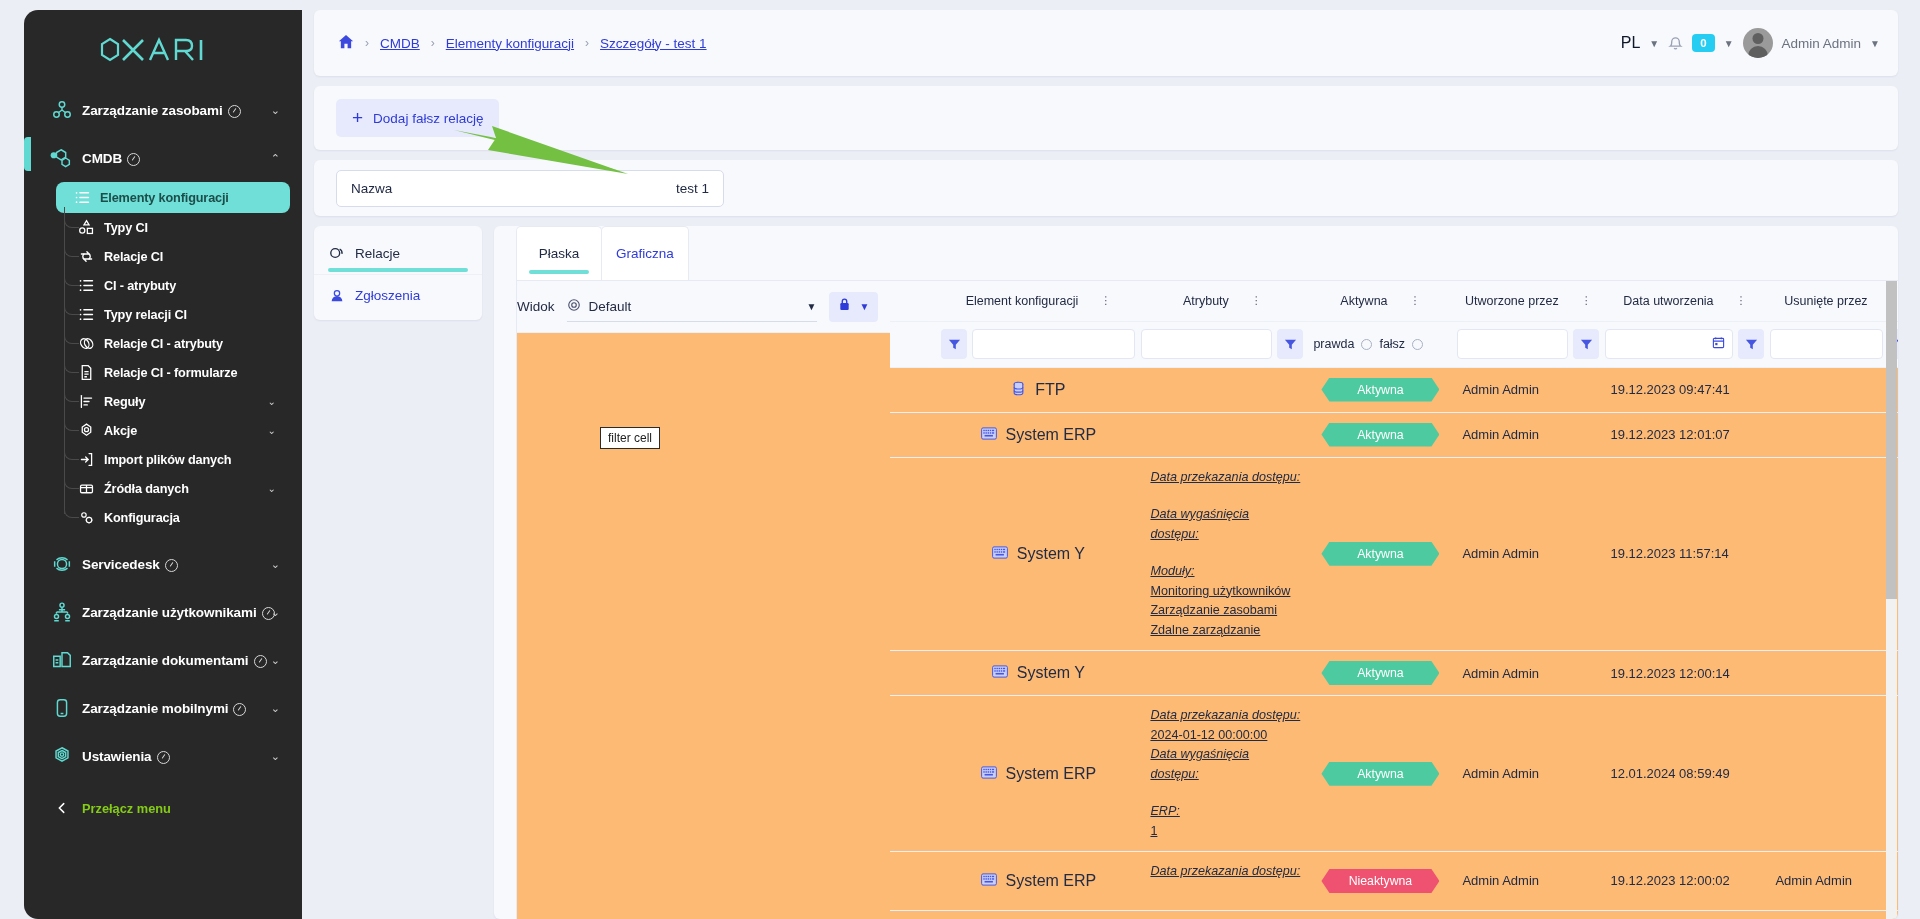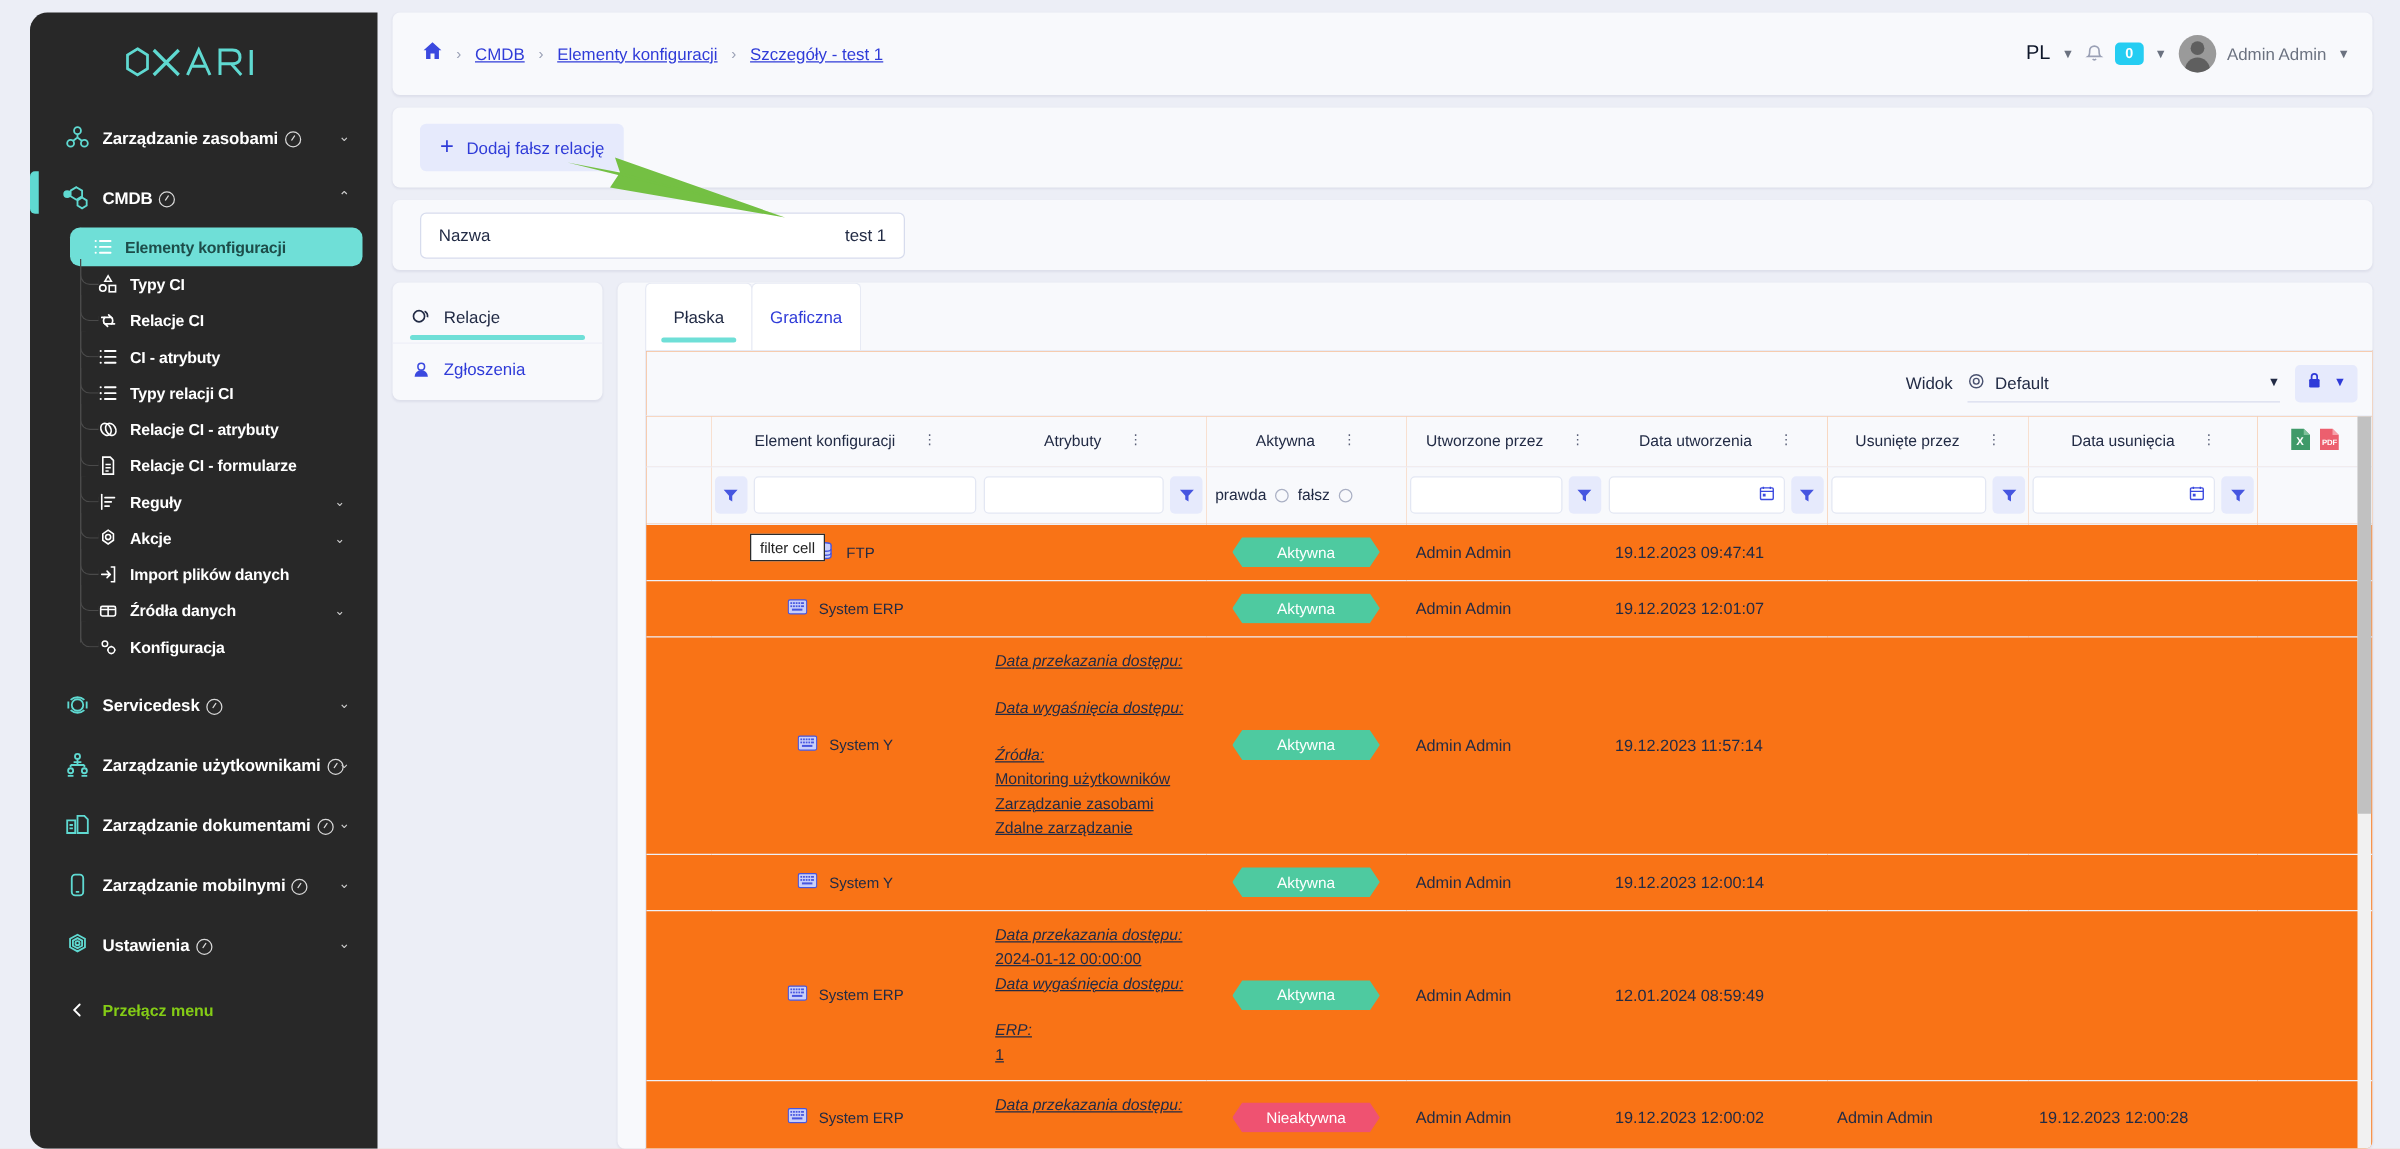--- a/index.html
+++ b/index.html
@@ -250,21 +250,21 @@
   .tab + .tab { margin-left: -1px; }
   .tab.active { color:#222b45; }
   .tab.active::after {
     content:""; position:absolute; left:12px; right:12px; bottom:6px;
     height:4px; background:#6fdfd7; border-radius:3px;
   }
 
   .grid-wrap {
     flex: 1 1 auto; min-height:0; margin: 0 0 0 22px;
     border: 1px solid #e7eaf4; border-right:none; border-bottom:none;
-    background:#f97316; display:flex; flex-direction:column;
+    background:#fdba74; display:flex; 
     overflow:hidden;
   }
   .grid-toolbar {
     height: 52px; flex: 0 0 52px;
     display:flex; align-items:center; justify-content:flex-end;
     gap: 12px; padding-right: 12px;
     border-bottom: 1px solid #eef0f7;
     background:#f8f9fc;
   }
   .widok-label { font-size:13.5px; color:#222b45; }
@@ -322,21 +322,21 @@
     z-index: 30; white-space:nowrap;
   }
 
   tbody tr.datarow td {
     border-bottom: 1px solid #eef0f7;
     font-size: 13px; color:#222b45;
     padding: 10px 6px;
     vertical-align: middle;
   }
   .ci-cell { display:flex; align-items:center; gap:9px; justify-content:center; }
-  .ci-name { font-size:12px; color:#222b45; }
+  .ci-name { font-size:16px; color:#222b45; }
   .attr-block { font-size:12.6px; color:#222b45; line-height:1.55; padding-left: 4px; text-decoration: underline;}
   .attr-block em { font-style: italic; font-weight: 500; display:block; }
   .attr-block .gap { display:block; height: 18px; }
   .badge {
     display:block; width: 118px; height: 24px; line-height:24px;
     text-align:center; color:#fff; font-size:12.3px; margin: 0 auto;
     clip-path: polygon(8px 0, calc(100% - 8px) 0, 100% 50%, calc(100% - 8px) 100%, 8px 100%, 0 50%);
   }
   .badge.active { background:#4ecaa0; }
   .badge.inactive { background:#ef5271; }
@@ -982,21 +982,21 @@
                               <rect x="7.4" y="5.6" width="1.6" height="1.6"></rect>
                               <rect x="9.8" y="5.6" width="1.6" height="1.6"></rect>
                               <rect x="12.2" y="5.6" width="2.6" height="1.6"></rect>
                               <rect x="4" y="8.6" width="9.4" height="1.8"></rect>
                             </g>
                           </svg></span>
                         <span class="ci-name">System Y</span>
                       </span>
                     </td>
                     <td class="cell-l">
-                      <div class="attr-block"><em>Data przekazania dostępu:</em><span class="gap"></span><em>Data wygaśnięcia dostępu:</em><span class="gap"></span><em>Źródła:</em><span>Monitoring użytkowników</span><br><span>Zarządzanie zasobami</span><br><span>Zdalne zarządzanie</span></div>
+                      <div class="attr-block"><em>Data przekazania dostępu:</em><span class="gap"></span><em>Data wygaśnięcia dostępu:</em><span class="gap"></span><em>Moduły:</em><span>Monitoring użytkowników</span><br><span>Zarządzanie zasobami</span><br><span>Zdalne zarządzanie</span></div>
                     </td>
                     <td class="cell-c">
                       <span class="badge active">Aktywna</span>
                     </td>
                     <td class="cell-l">Admin Admin</td>
                     <td class="cell-l">19.12.2023 11:57:14</td>
                     <td class="cell-l"></td>
                     <td class="cell-l"></td>
                     <td></td>
                   </tr>

